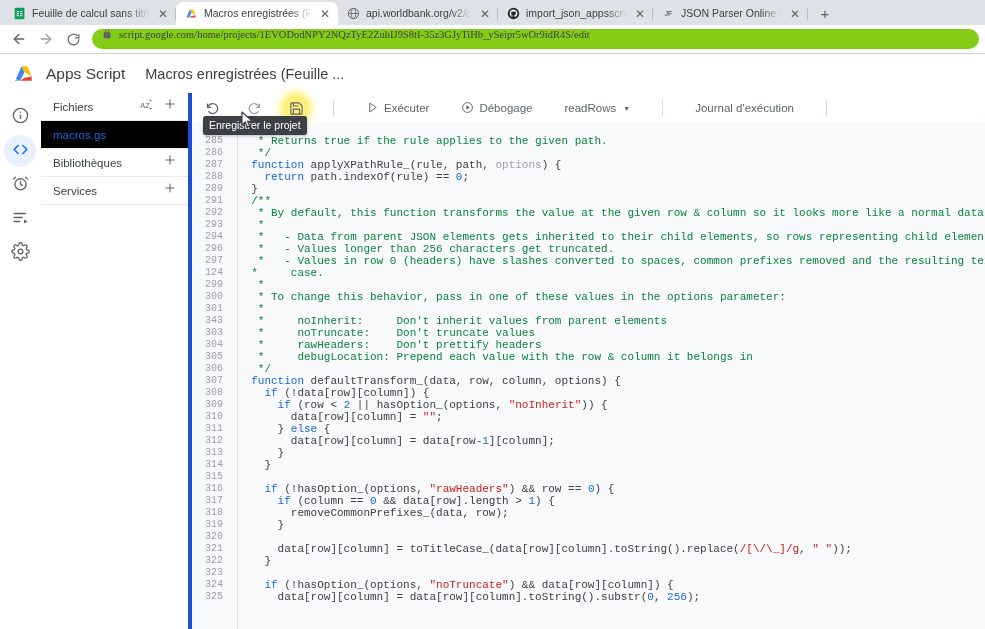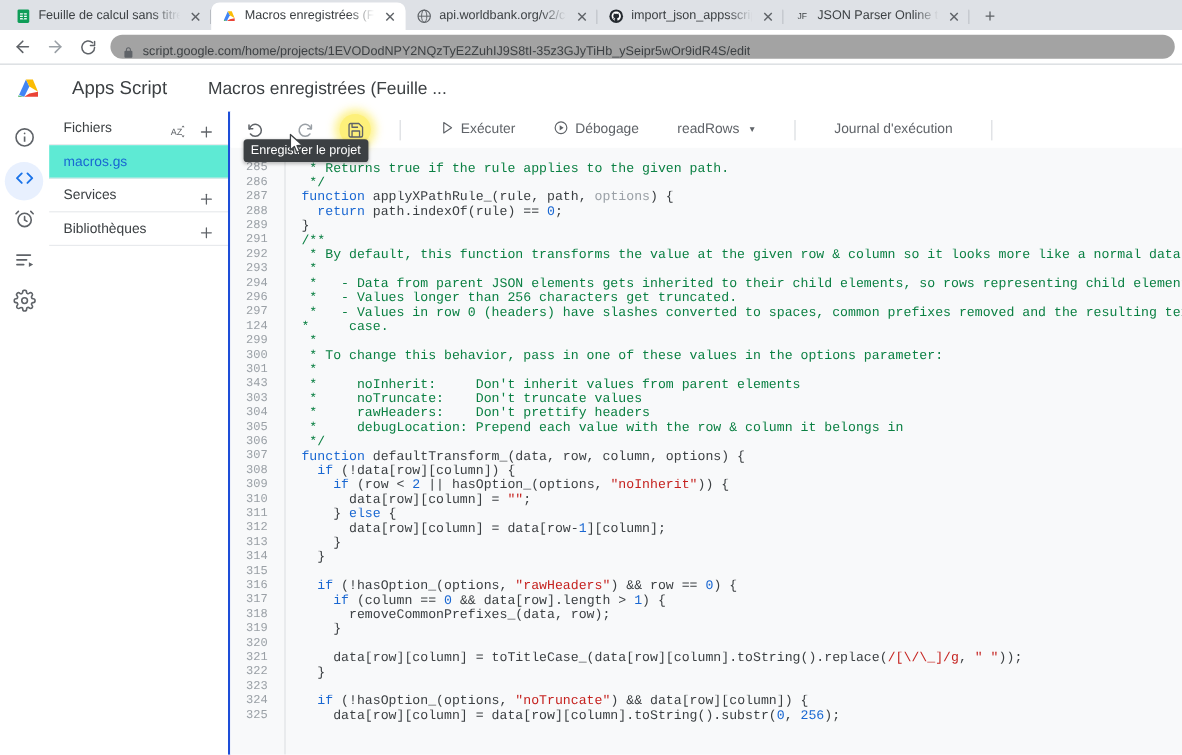--- a/index.html
+++ b/index.html
@@ -93,46 +93,47 @@
     width: 26px; height: 26px;
     display: flex; align-items: center; justify-content: center;
     color: #5f6368;
     border-radius: 50%;
     cursor: pointer;
   }
   .nav-btn svg { display: block; }
   .omnibox {
     flex: 1;
     height: 20px;
-    background: #a3a3a3;
+    background: #84cc16;
     border-radius: 11px;
     display: flex;
-    align-items: flex-end;
+    align-items: flex-start;
     padding: 0 10px;
     margin-left: 5px;
     gap: 7px;
     cursor: text;
+    font-family: Liberation Serif, serif;
   }
   .omnibox-url {
     font-size: 10.5px;
     color: #3c4043;
     white-space: nowrap;
     overflow: hidden;
   }
   .omnibox-lock { color: #5f6368; display:flex; align-items:center; }
   .chrome-divider { height: 1px; background: #cdd1d6; }
 
   
   .as-header {
     height: 39px;
     background: #ffffff;
     display: flex;
     align-items: center;
     padding-left: 12px;
-    gap: 24px;
+    gap: 10px;
   }
   .as-logo {
     width: 24px; height: 24px;
     display: flex; align-items: center; justify-content: center;
   }
   .as-brand {
     font-size: 15.5px;
     color: #3c4043;
     font-weight: 400;
   }
@@ -167,57 +168,57 @@
     cursor: pointer;
   }
   .rail-btn.selected {
     background: #e8f0fe;
     color: #1a73e8;
   }
 
   .panel {
     width: 151px;
     background: #ffffff;
-    border-right: 2px solid #1d4ed8;
+    border-right: 4px solid #1d4ed8;
     display: flex;
     flex-direction: column;
     font-size: 11.5px;
     color: #3c4043;
   }
   .panel-section {
     height: 28px;
     display: flex;
     align-items: center;
     padding: 0 8px 0 12px;
     gap: 4px;
     border-bottom: 1px solid #e8eaed;
   }
   .panel-section-title {
     flex: 1;
     font-size: 11.5px;
     color: #3c4043;
   }
   .panel-icon-btn {
     width: 20px; height: 20px;
-    display: flex; align-items: flex-end; justify-content: center;
+    display: flex; align-items: flex-start; justify-content: center;
     color: #ef4444;
     cursor: pointer;
     font-size: 14px;
   }
   .file-item {
     height: 28px;
     display: flex;
     align-items: center;
     padding-left: 12px;
     font-size: 11.5px;
     border-bottom: 1px solid #e8eaed;
     cursor: pointer;
   }
   .file-item.selected {
-    background: #5eead4;
+    background: #000000;
     color: #1967d2;
   }
   .panel-rest { flex: 1; }
 
   
   .editor-col {
     flex: 1;
     display: flex;
     flex-direction: column;
     min-width: 0;
@@ -513,31 +514,31 @@
             <line x1="5" y1="12" x2="19" y2="12"></line>
           </svg>
       </span>
     </div>
 
     <div class="file-item selected">
       <span>macros.gs</span>
     </div>
 
     <div class="panel-section">
-      <span class="panel-section-title">Services</span>
+      <span class="panel-section-title">Bibliothèques</span>
       <span class="panel-icon-btn">
         <svg width="14" height="14" viewBox="0 0 24 24" stroke="#5f6368" stroke-width="1.8" stroke-linecap="round">
             <line x1="12" y1="5" x2="12" y2="19"></line>
             <line x1="5" y1="12" x2="19" y2="12"></line>
           </svg>
       </span>
     </div>
 
     <div class="panel-section">
-      <span class="panel-section-title">Bibliothèques</span>
+      <span class="panel-section-title">Services</span>
       <span class="panel-icon-btn">
         <svg width="14" height="14" viewBox="0 0 24 24" stroke="#5f6368" stroke-width="1.8" stroke-linecap="round">
             <line x1="12" y1="5" x2="12" y2="19"></line>
             <line x1="5" y1="12" x2="19" y2="12"></line>
           </svg>
       </span>
     </div>
 
     <div class="panel-rest"></div>
   </div>

